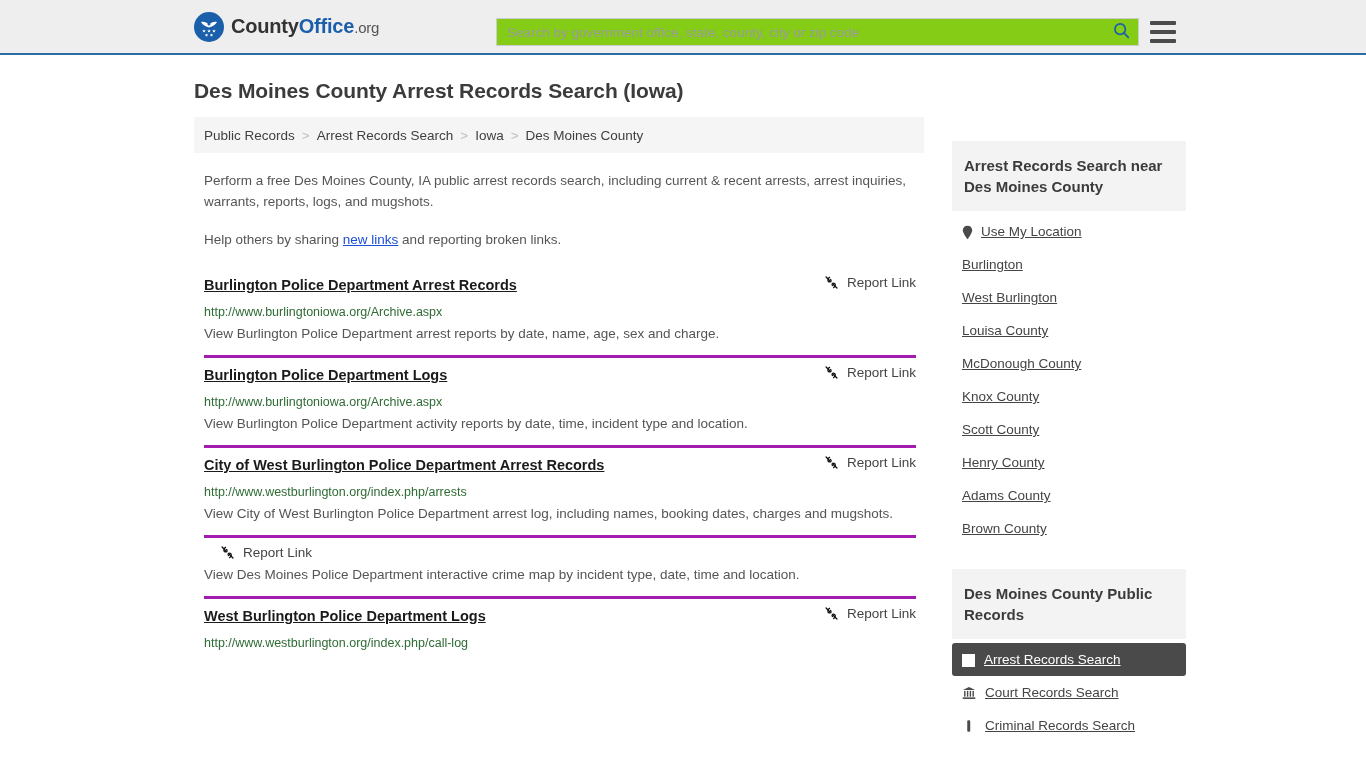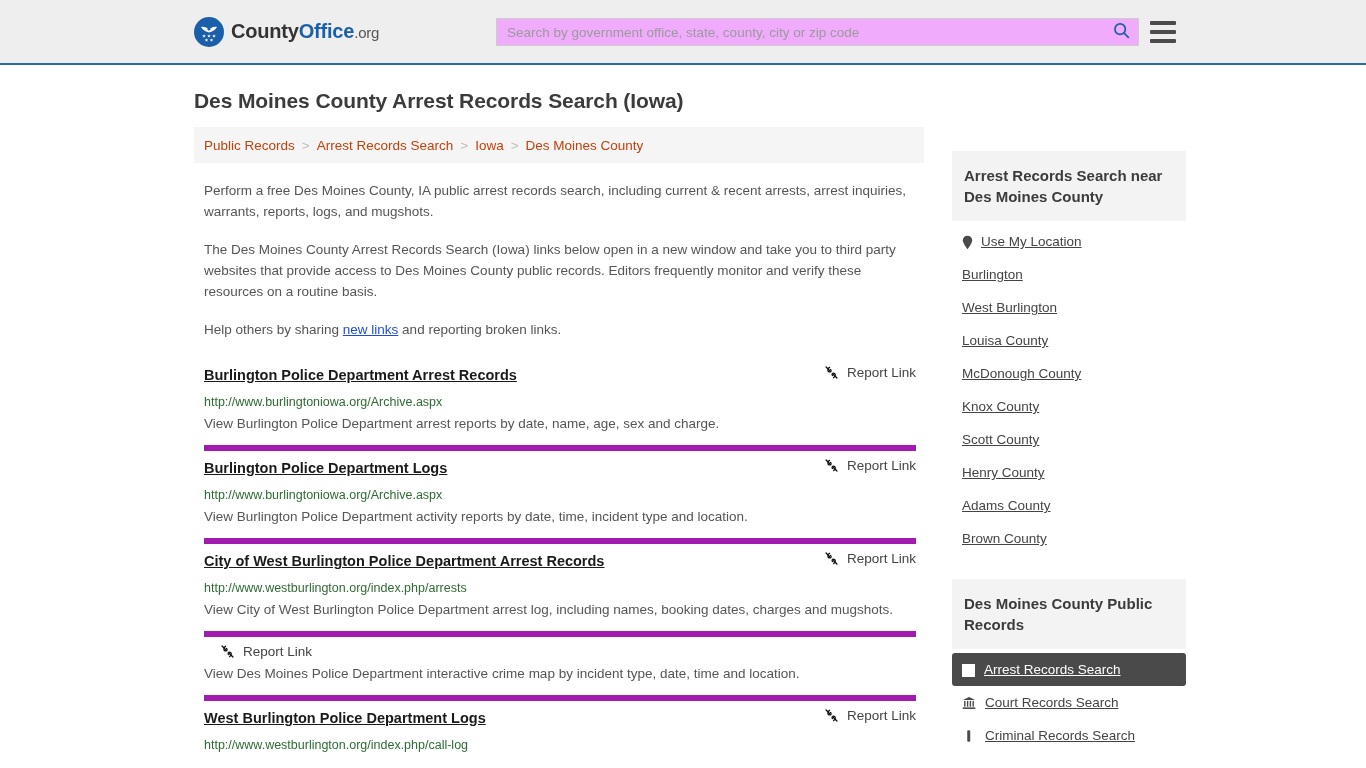--- a/index.html
+++ b/index.html
@@ -7,21 +7,21 @@
     margin: 0; padding: 0;
     width: 1366px; height: 768px;
     overflow: hidden;
     background: #ffffff;
     font-family: "Liberation Sans", sans-serif;
     color: #333333;
   }
 
   
   .header {
-    height: 65px;
+    height: 55px;
     background: #eeeeee;
     border-bottom: 2px solid #2e6da4;
     display: flex;
     align-items: center;
     position: relative;
   }
   .logo-wrap {
     display: flex;
     align-items: center;
     margin-left: 194px;
@@ -46,21 +46,21 @@
   .logo-text .b { color: #1b5faa; font-weight: bold; }
   .logo-text .a { font-weight: bold; }
   .logo-text .sm { font-size: 15px; color: #555; }
 
   .search-wrap {
     position: absolute;
     left: 496px;
     top: 18px;
     width: 643px;
     height: 28px;
-    background: #f0abfc;
+    background: #84cc16;
     border: 1px solid #cccccc;
     display: flex;
     align-items: center;
   }
   .search-input {
     flex: 1;
     border: none;
     outline: none;
     background: transparent;
     font-family: "Liberation Sans", sans-serif;
@@ -111,41 +111,41 @@
     background: #f5f5f5;
     height: 36px;
     display: flex;
     align-items: center;
     padding: 0 10px;
     font-size: 13.5px;
     color: #666;
     gap: 7px;
   }
   .breadcrumb a {
-    color: #c2410c;
+    color: #404040;
     text-decoration: none;
   }
   .breadcrumb .sep { color: #bdbdbd; }
 
   .intro {
     font-size: 13.5px;
     line-height: 21px;
     color: #555555;
     margin: 17px 0 0 0;
     padding: 0 8px 0 10px;
   }
   .intro a {
     color: #1d4ed8; font-weight: normal; text-decoration: underline;
   }
 
   
   .results { margin-top: 18px; padding: 0 8px 0 10px; }
   .result {
     padding: 7px 0 10px 0;
-    border-bottom: 6px solid #a21caf;
+    border-bottom: 3px solid #a21caf;
   }
   .result:last-child { border-bottom: none; }
   .result-head {
     display: flex; align-items: baseline; justify-content: space-between;
   }
   .result-title {
     font-size: 14.5px;
     font-weight: bold;
     color: #1a1a1a;
     text-decoration: underline;
@@ -260,21 +260,20 @@
         <a>Public Records</a>
         <span class="sep">&gt;</span>
         <a>Arrest Records Search</a>
         <span class="sep">&gt;</span>
         <a>Iowa</a>
         <span class="sep">&gt;</span>
         <a>Des Moines County</a>
       </div>
 
       <p class="intro">Perform a free Des Moines County, IA public arrest records search, including current &amp; recent arrests, arrest inquiries, warrants, reports, logs, and mugshots.</p>
-      <p class="intro">The Des Moines County Arrest Records Search (Iowa) links below open in a new window and take you to third party websites that provide access to Des Moines County public records. Editors frequently monitor and verify these resources on a routine basis.</p>
       <p class="intro"><span>Help others by sharing </span><a>new links</a><span> and reporting broken links.</span></p>
 
       <div class="results">
 
         <div class="result">
           <div class="result-head">
             <span class="result-title">Burlington Police Department Arrest Records</span>
             <span class="report-link">
               <span class="ic">
                 <svg width="15" height="15" viewBox="0 0 16 16" aria-hidden="true">

